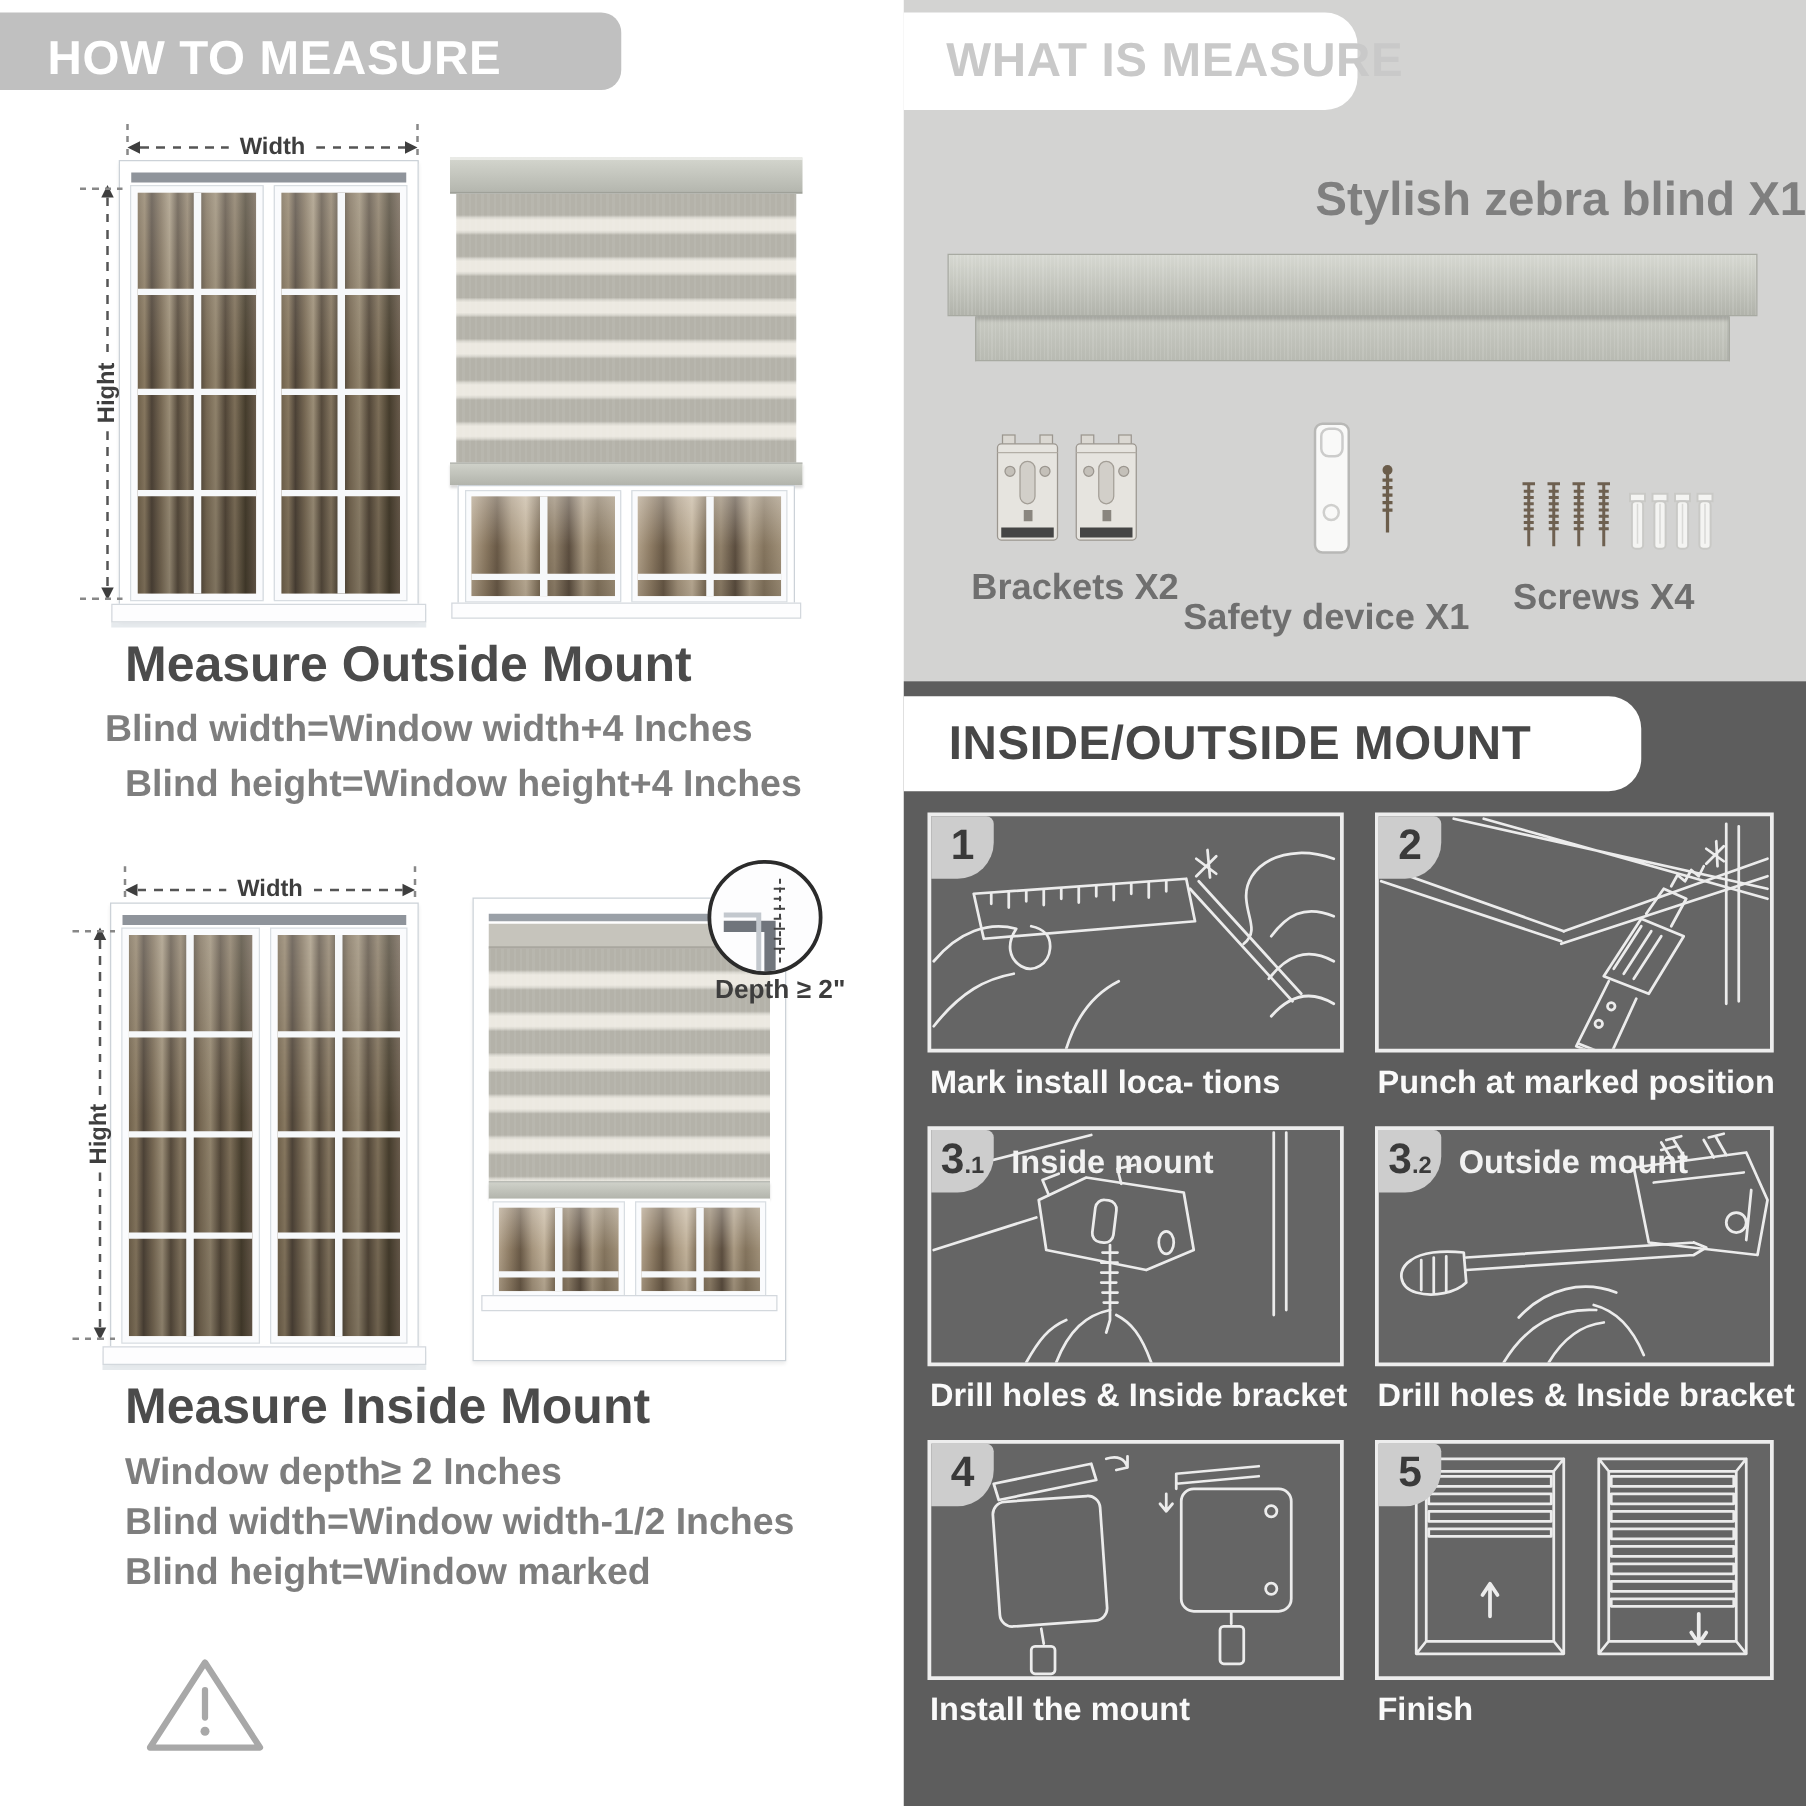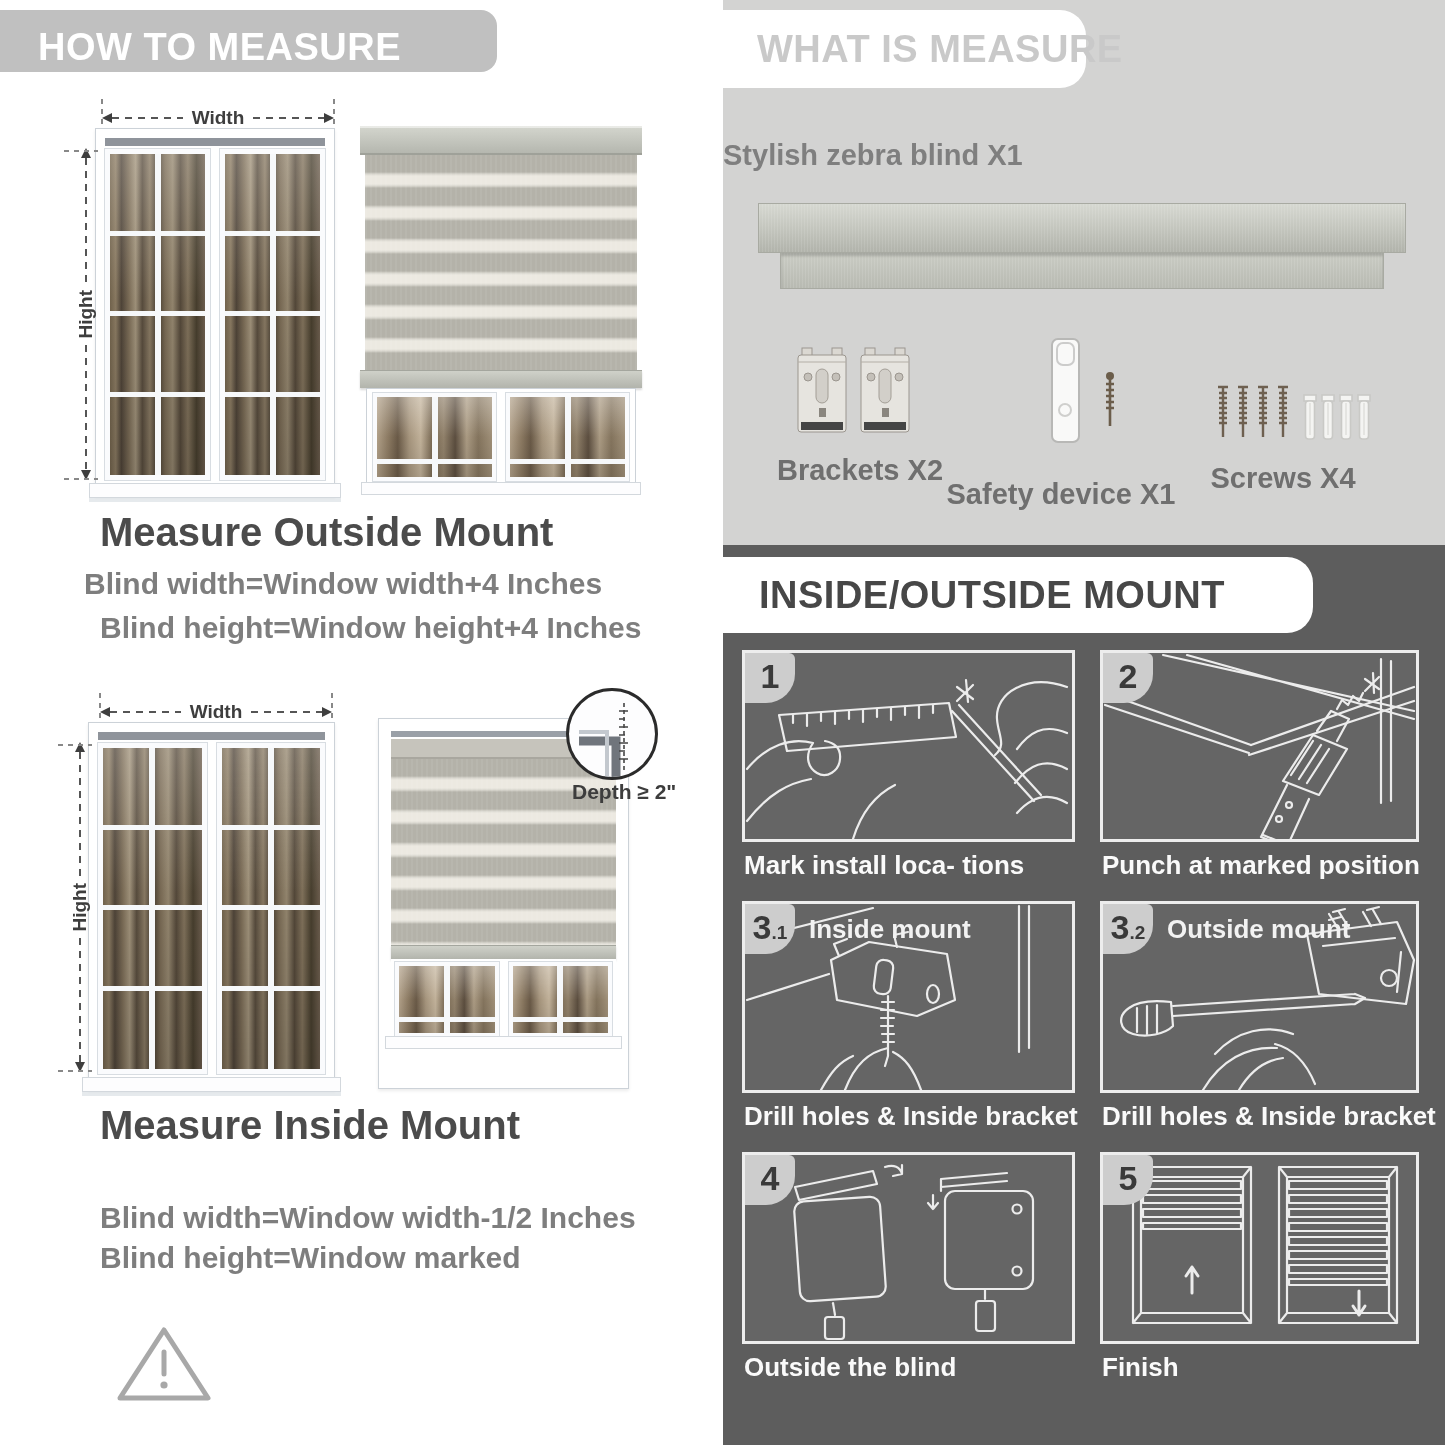--- a/index.html
+++ b/index.html
@@ -15,21 +15,21 @@
   #included-bar{left:723px;top:10px;width:363px;height:78px;background:#ffffff;border-radius:0 26px 26px 0;
                 color:#c9c9c9;font-size:38px;line-height:78px;padding-left:34px;box-sizing:border-box;}
   #dark-section{left:723px;top:545px;width:722px;height:900px;background:#5d5d5d;}
   #mount-bar{left:723px;top:557px;width:590px;height:76px;background:#ffffff;border-radius:0 26px 26px 0;
              color:#474747;font-size:38px;line-height:76px;padding-left:36px;box-sizing:border-box;}
 
   
   .heading{font-weight:bold;font-size:40px;color:#4b4b4b;white-space:nowrap;}
   .rule{font-weight:bold;font-size:30px;color:#7e7e7e;white-space:nowrap;}
   .dimlabel{font-weight:bold;font-size:19px;color:#3e3e3e;}
-  #product-label{left:723px;top:139px;width:722px;text-align:left;font-weight:bold;font-size:29px;color:#7f7f7f;}
+  #product-label{left:723px;top:139px;width:722px;text-align:right;font-weight:bold;font-size:38px;color:#7f7f7f;}
   .hw-label{font-weight:bold;font-size:29px;color:#6f6f6f;text-align:center;}
   #depth-label{left:572px;top:780px;font-weight:bold;font-size:21px;color:#3d3d3d;white-space:nowrap;}
   #warn-text{left:243px;top:1318px;width:470px;font-size:21px;line-height:33px;color:#a3a3a3;}
 
   
   .harrow{display:flex;align-items:center;}
   .hdash{flex:1;height:2px;background:repeating-linear-gradient(90deg,#555 0 7px,transparent 7px 13px);}
   .ah{width:0;height:0;border-top:5px solid transparent;border-bottom:5px solid transparent;}
   .ah.l{border-right:10px solid #3e3e3e;}
   .ah.r{border-left:10px solid #3e3e3e;}
@@ -260,20 +260,21 @@
     <svg viewBox="0 0 86 86" width="86" height="86">
       <path d="M10,50 H47 V86" stroke="#70757c" stroke-width="9" fill="none"></path>
       <path d="M10,41 H38 V86" stroke="#c3c8ce" stroke-width="4" fill="none"></path>
       <path d="M55,12 V80" stroke="#444" stroke-width="1.6" stroke-dasharray="4 3" fill="none"></path>
       <path d="M50,20 h9 M50,28 h6 M50,36 h9 M50,44 h6 M50,52 h9 M50,60 h6 M50,68 h9" stroke="#444" stroke-width="1.6" fill="none"></path>
     </svg>
   </div>
   <div class="abs" id="depth-label">Depth ≥ 2"</div>
 
   <div class="abs heading" style="left:100px;top:1103px;">Measure Inside Mount</div>
+  <div class="abs rule" style="left:100px;top:1161px;">Window depth≥ 2 Inches</div>
   <div class="abs rule" style="left:100px;top:1201px;">Blind width=Window width-1/2 Inches</div>
   <div class="abs rule" style="left:100px;top:1241px;">Blind height=Window marked</div>
 
   <div class="abs" style="left:112px;top:1322px;width:104px;height:84px;">
     <svg viewBox="0 0 104 84" width="104" height="84">
       <path d="M52,8 L96,76 H8 Z" fill="none" stroke="#a8a8a8" stroke-width="5" stroke-linejoin="round"></path>
       <line x1="52" y1="30" x2="52" y2="52" stroke="#a8a8a8" stroke-width="5" stroke-linecap="round"></line>
       <circle cx="52" cy="63" r="3.6" fill="#a8a8a8"></circle>
     </svg>
   </div>
@@ -452,21 +453,21 @@
       <path d="M140,12 c9,-3 15,0 17,7 m0,-9 l0,9 l-9,2"></path>
       <path d="M196,24 L262,18 M196,32 L262,26 M196,24 l0,12"></path>
       <rect x="200" y="36" width="88" height="98" rx="10"></rect>
       <circle cx="272" cy="54" r="4.5"></circle>
       <circle cx="272" cy="116" r="4.5"></circle>
       <path d="M188,40 v14 m-5,-6 l5,6 l5,-6"></path>
       <path d="M240,134 v10"></path>
       <rect x="231" y="146" width="19" height="30" rx="3"></rect>
     </svg>
   </div>
-  <div class="caption" style="left:744px;top:1352px;">Outside the blind</div>
+  <div class="caption" style="left:744px;top:1352px;">Install the mount</div>
 
   <div class="panel" style="left:1100px;top:1152px;width:319px;height:192px;">
     <div class="badge">
       <span>5</span>
         <span class="sub"></span>
     </div>
     <svg class="art" viewBox="0 0 313 186">
       <path d="M30,12 H148 V168 H30 Z M30,12 L38,22 L38,158 L30,168 M148,12 L140,22 L140,158 L148,168 M38,22 H140 M38,158 H140"></path>
       <path d="M176,12 H294 V168 H176 Z M176,12 L184,22 L184,158 L176,168 M294,12 L286,22 L286,158 L294,168 M184,22 H286 M184,158 H286"></path>
       <g class="fillstripe">

